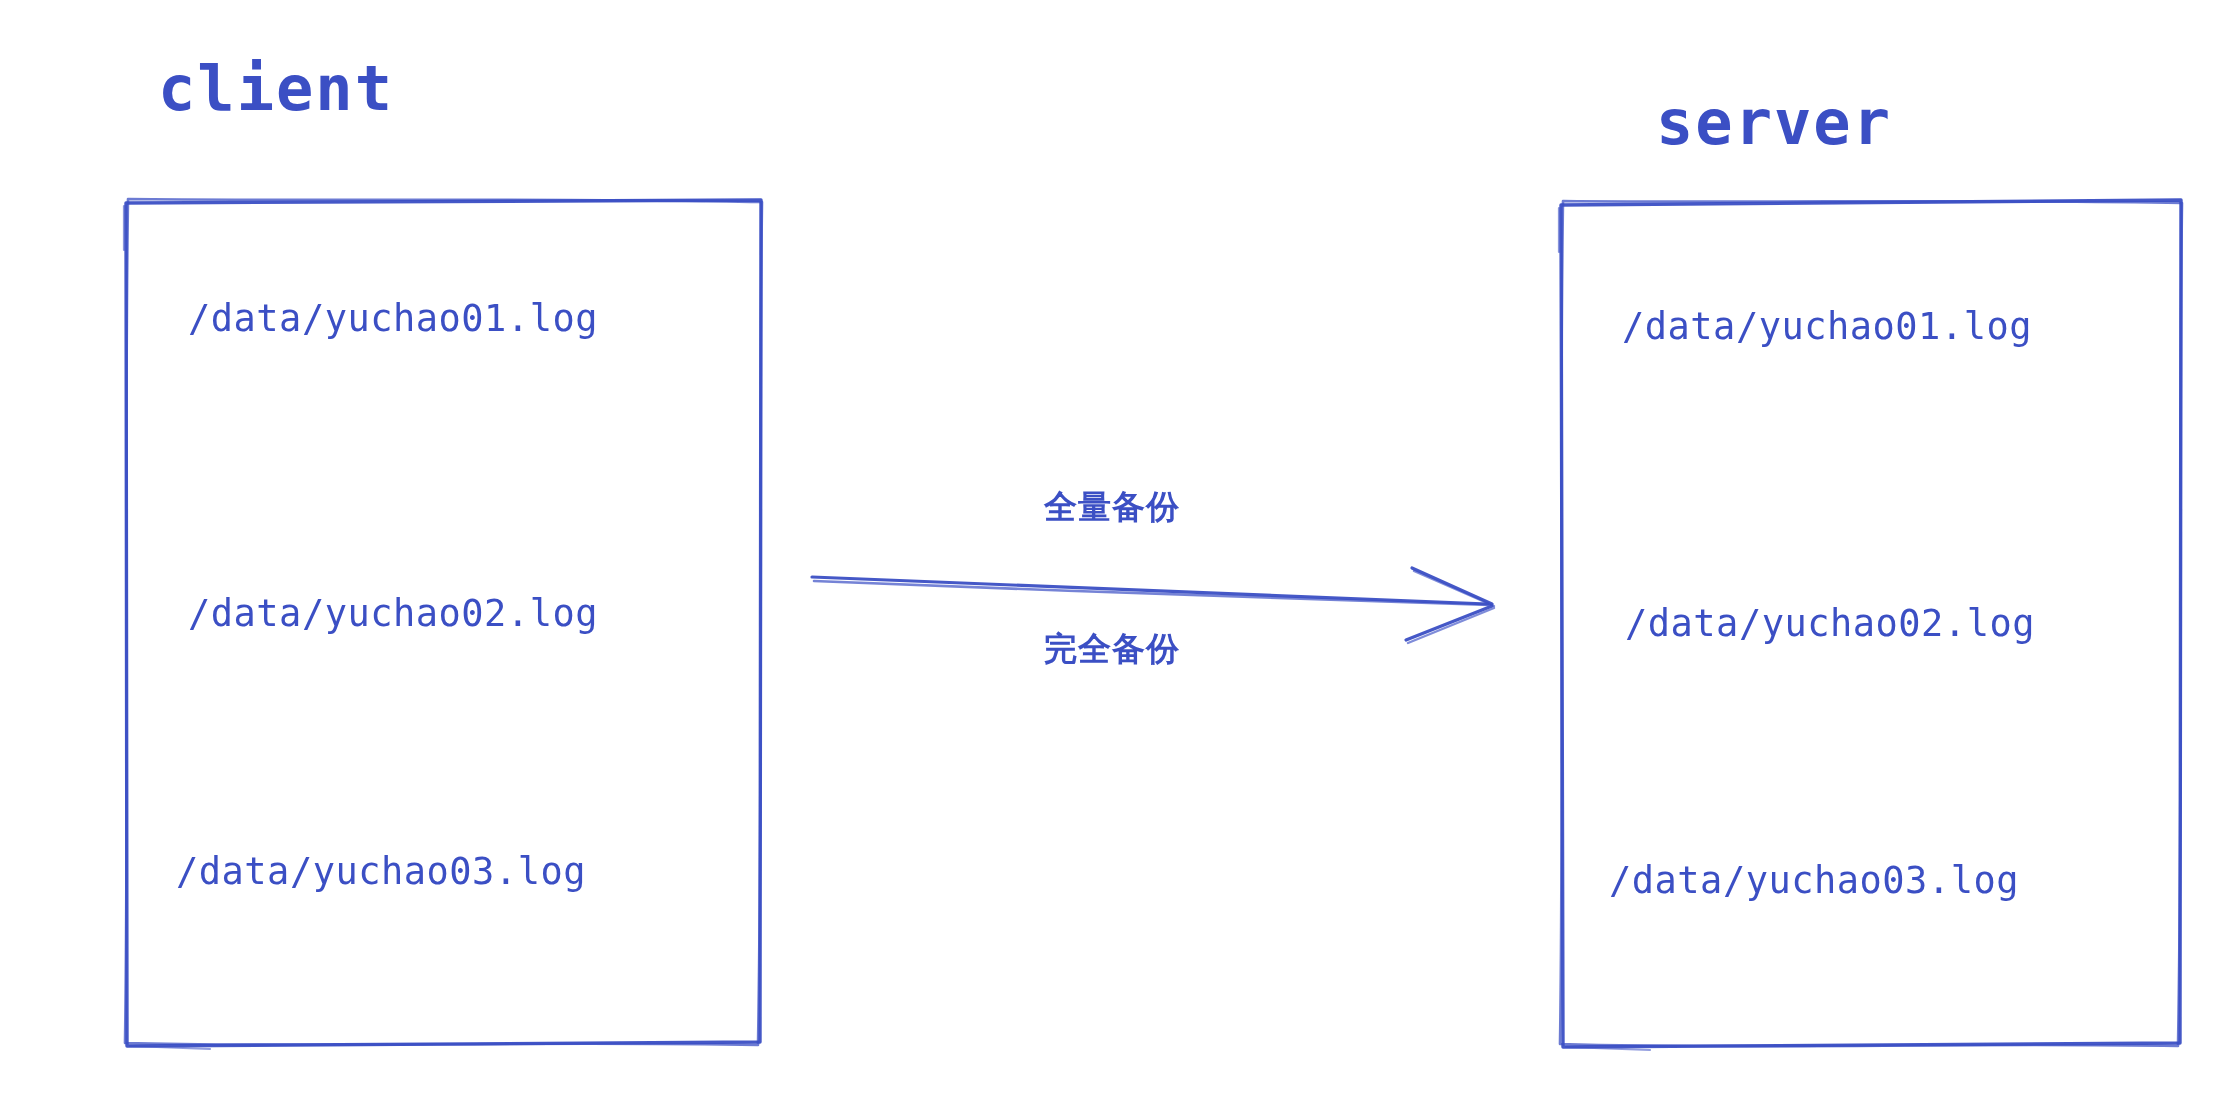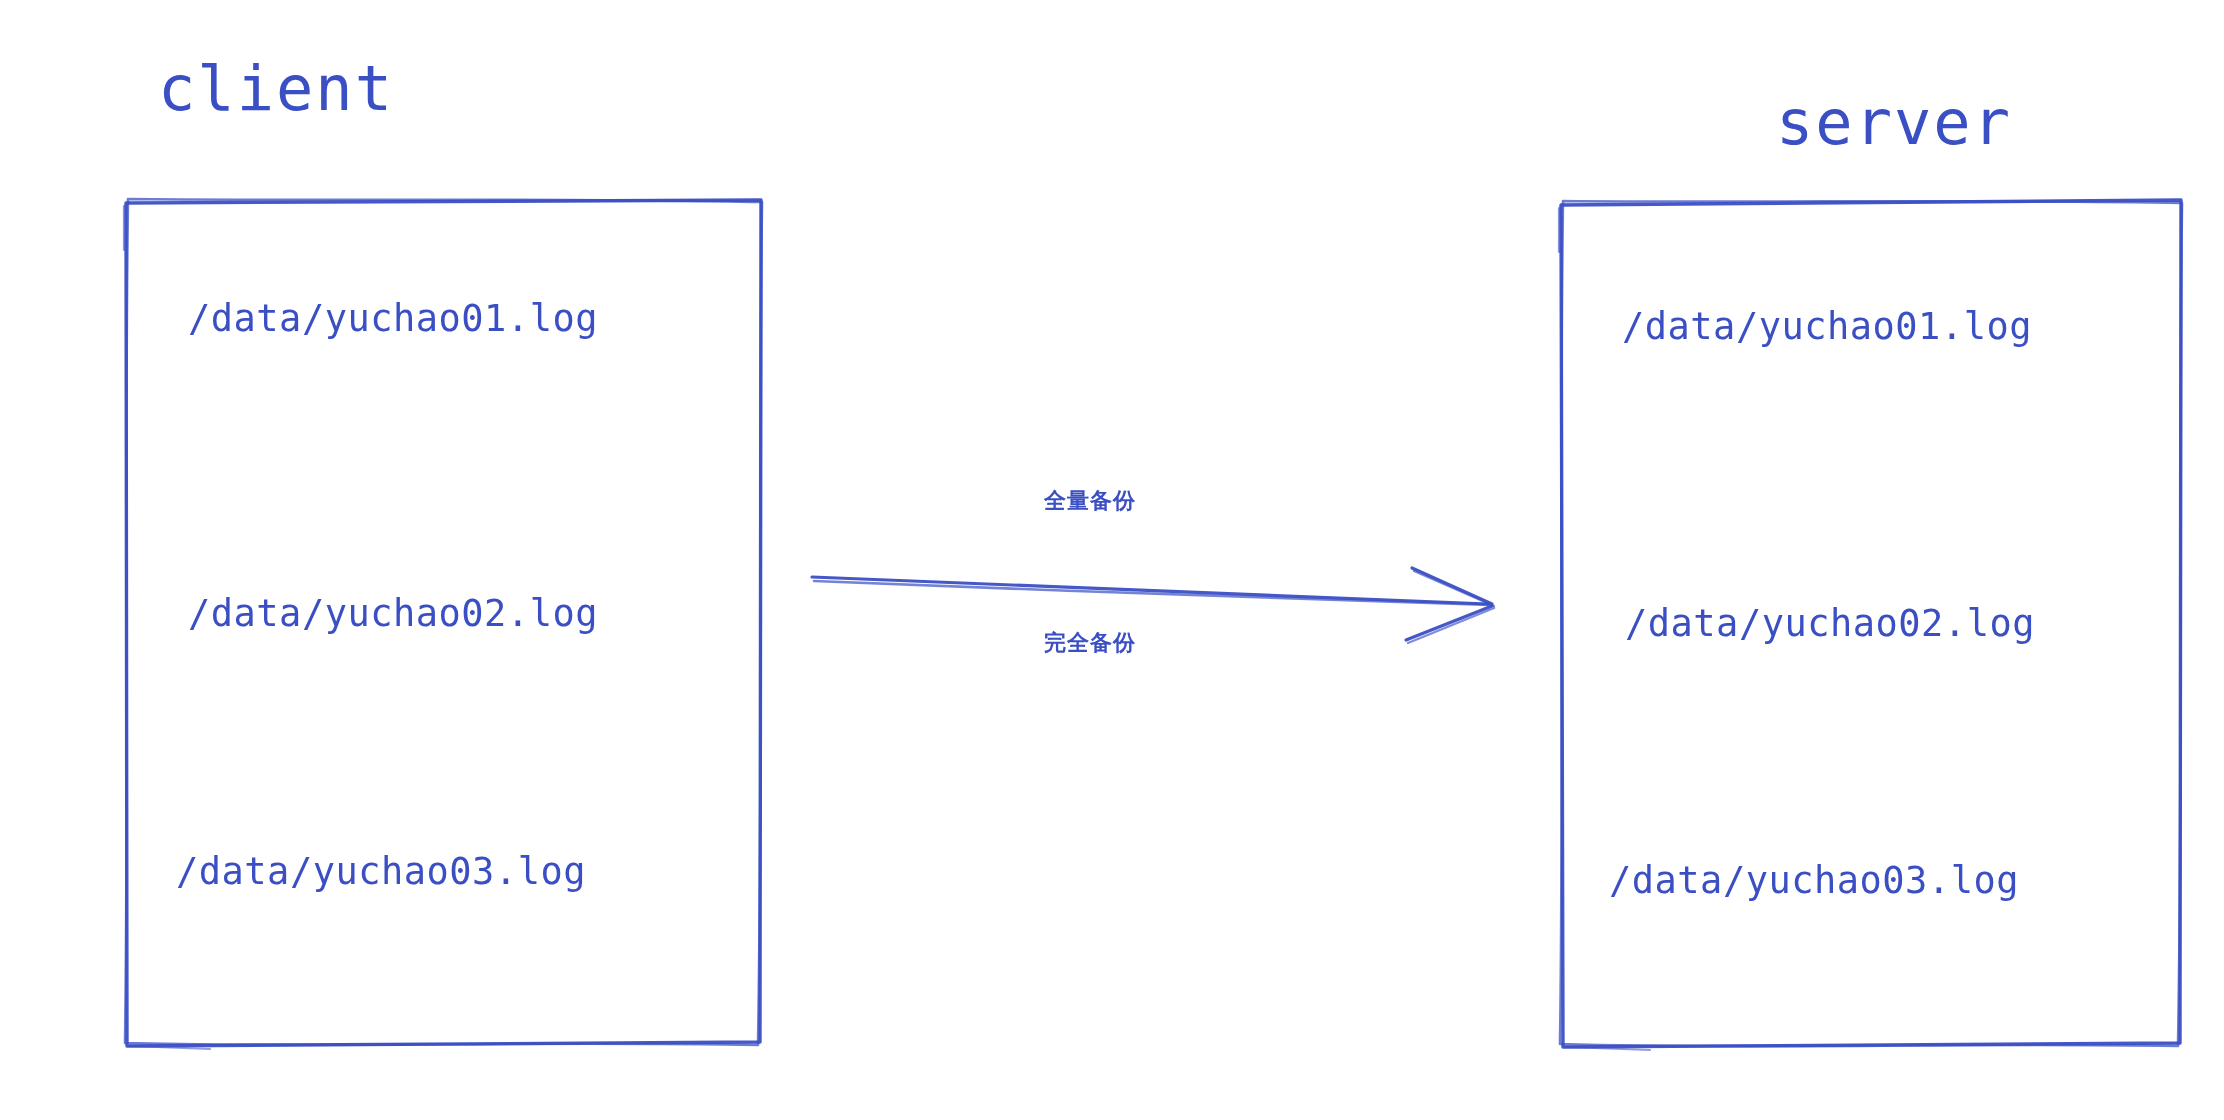--- a/index.html
+++ b/index.html
@@ -36,42 +36,42 @@
   .txt {
     position: absolute;
     white-space: pre;
     color: #3b4fc4;
     line-height: 1;
   }
 
   .node-title {
     font-family: "DejaVu Sans Mono", "Liberation Mono", monospace;
     font-size: 62px;
-    font-weight: 400;
+    font-weight: 700;
     letter-spacing: 2px;
     text-align: right;
   }
 
   .file-label {
     font-family: "DejaVu Sans Mono", "Liberation Mono", monospace;
     font-size: 37px;
     font-weight: 400;
     letter-spacing: 0.5px;
   }
 
   .edge-label {
     font-family: "DejaVu Sans", "Liberation Sans", sans-serif;
-    font-size: 22px;
+    font-size: 33px;
     font-weight: 700;
     letter-spacing: 1px;
   }
 
   
   #title-client   { left: 158px;  top: 58px; }
-  #title-server   { left: 1776px; top: 92px; }
+  #title-server   { left: 1656px; top: 92px; }
 
   #c-file-0 { left: 188px;  top: 300px; }
   #c-file-1 { left: 188px;  top: 595px; }
   #c-file-2 { left: 176px;  top: 853px; }
 
   #s-file-0 { left: 1622px; top: 308px; }
   #s-file-1 { left: 1625px; top: 605px; }
   #s-file-2 { left: 1609px; top: 862px; }
 
   #edge-label-0 { left: 1044px; top: 490px; }

